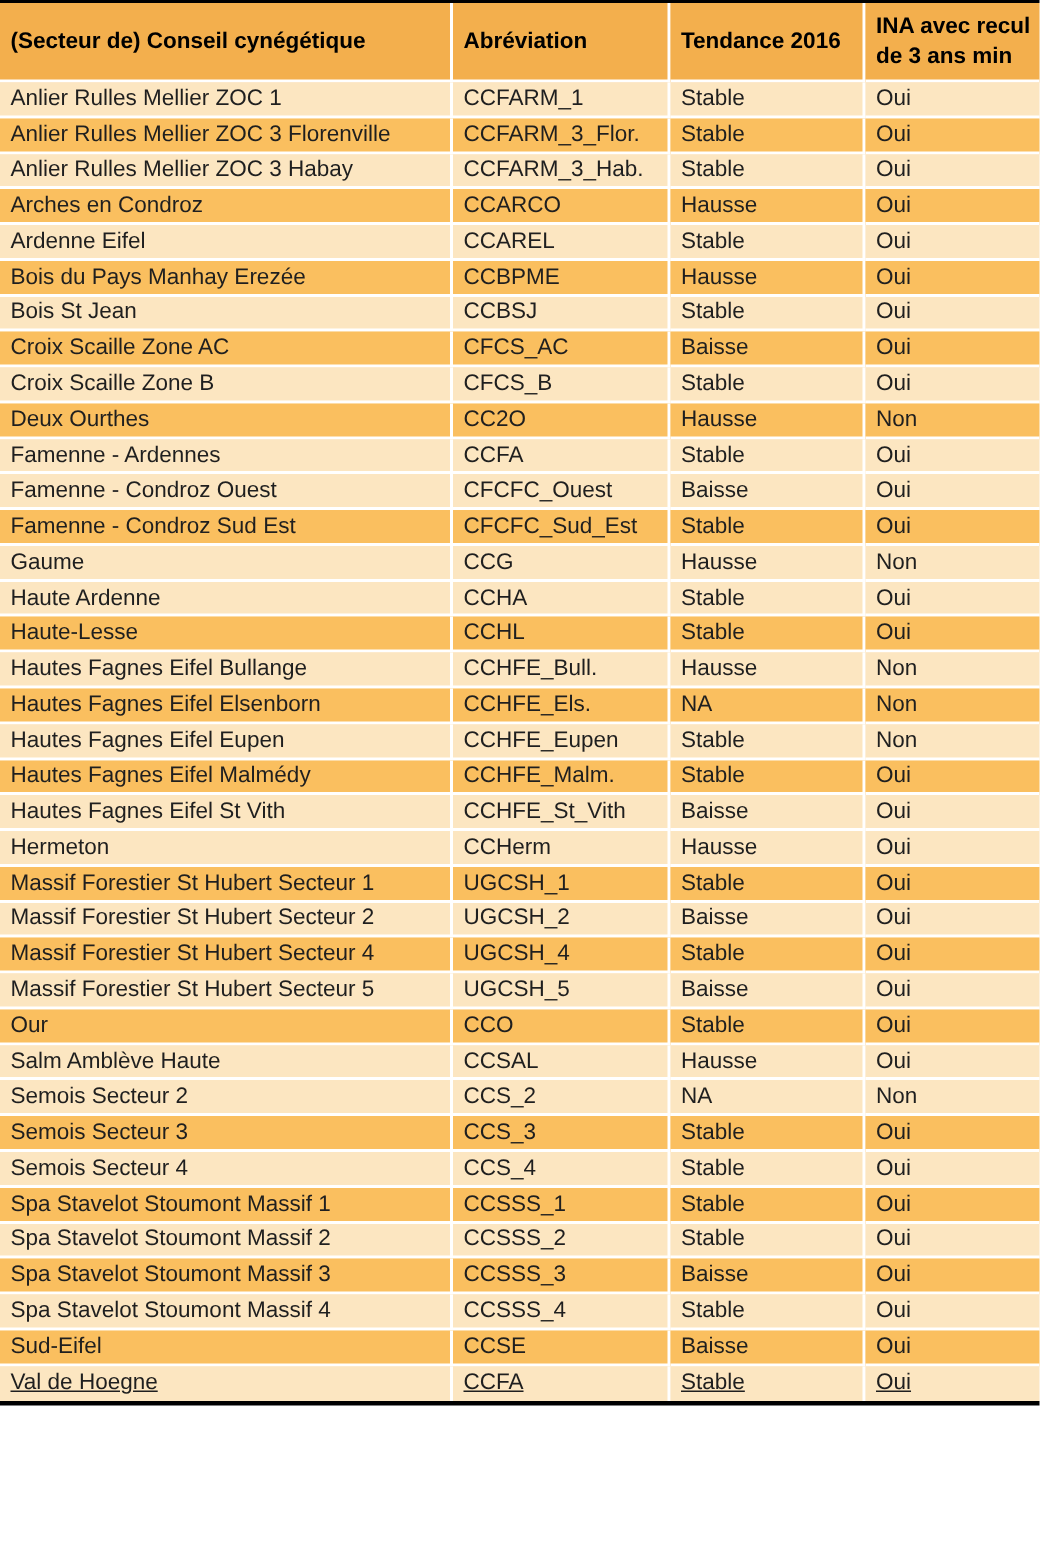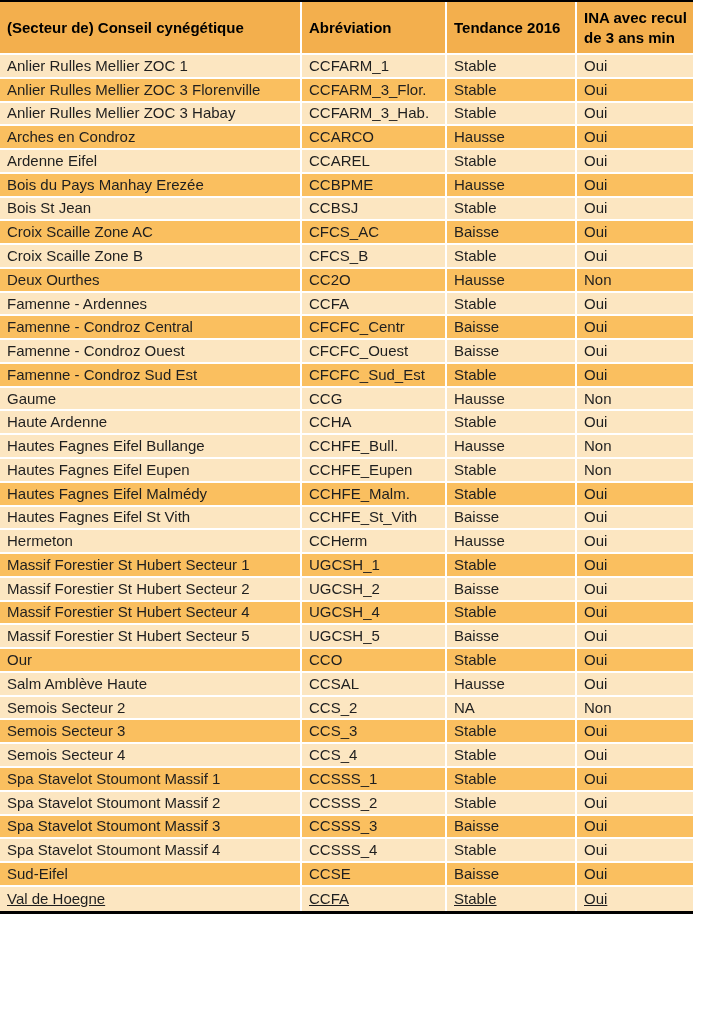--- a/index.html
+++ b/index.html
@@ -137,26 +137,20 @@
           <td>CC2O</td>
           <td>Hausse</td>
           <td>Non</td>
         </tr>
         <tr class="light">
           <td>Famenne - Ardennes</td>
           <td>CCFA</td>
           <td>Stable</td>
           <td>Oui</td>
         </tr>
-        <tr class="orange">
-          <td>Famenne - Condroz Central</td>
-          <td>CFCFC_Centr</td>
-          <td>Baisse</td>
-          <td>Oui</td>
-        </tr>
         <tr class="light">
           <td>Famenne - Condroz Ouest</td>
           <td>CFCFC_Ouest</td>
           <td>Baisse</td>
           <td>Oui</td>
         </tr>
         <tr class="orange">
           <td>Famenne - Condroz Sud Est</td>
           <td>CFCFC_Sud_Est</td>
           <td>Stable</td>
@@ -167,24 +161,36 @@
           <td>CCG</td>
           <td>Hausse</td>
           <td>Non</td>
         </tr>
         <tr class="light">
           <td>Haute Ardenne</td>
           <td>CCHA</td>
           <td>Stable</td>
           <td>Oui</td>
         </tr>
+        <tr class="orange">
+          <td>Haute-Lesse</td>
+          <td>CCHL</td>
+          <td>Stable</td>
+          <td>Oui</td>
+        </tr>
         <tr class="light">
           <td>Hautes Fagnes Eifel Bullange</td>
           <td>CCHFE_Bull.</td>
           <td>Hausse</td>
+          <td>Non</td>
+        </tr>
+        <tr class="orange">
+          <td>Hautes Fagnes Eifel Elsenborn</td>
+          <td>CCHFE_Els.</td>
+          <td>NA</td>
           <td>Non</td>
         </tr>
         <tr class="light">
           <td>Hautes Fagnes Eifel Eupen</td>
           <td>CCHFE_Eupen</td>
           <td>Stable</td>
           <td>Non</td>
         </tr>
         <tr class="orange">
           <td>Hautes Fagnes Eifel Malmédy</td>

